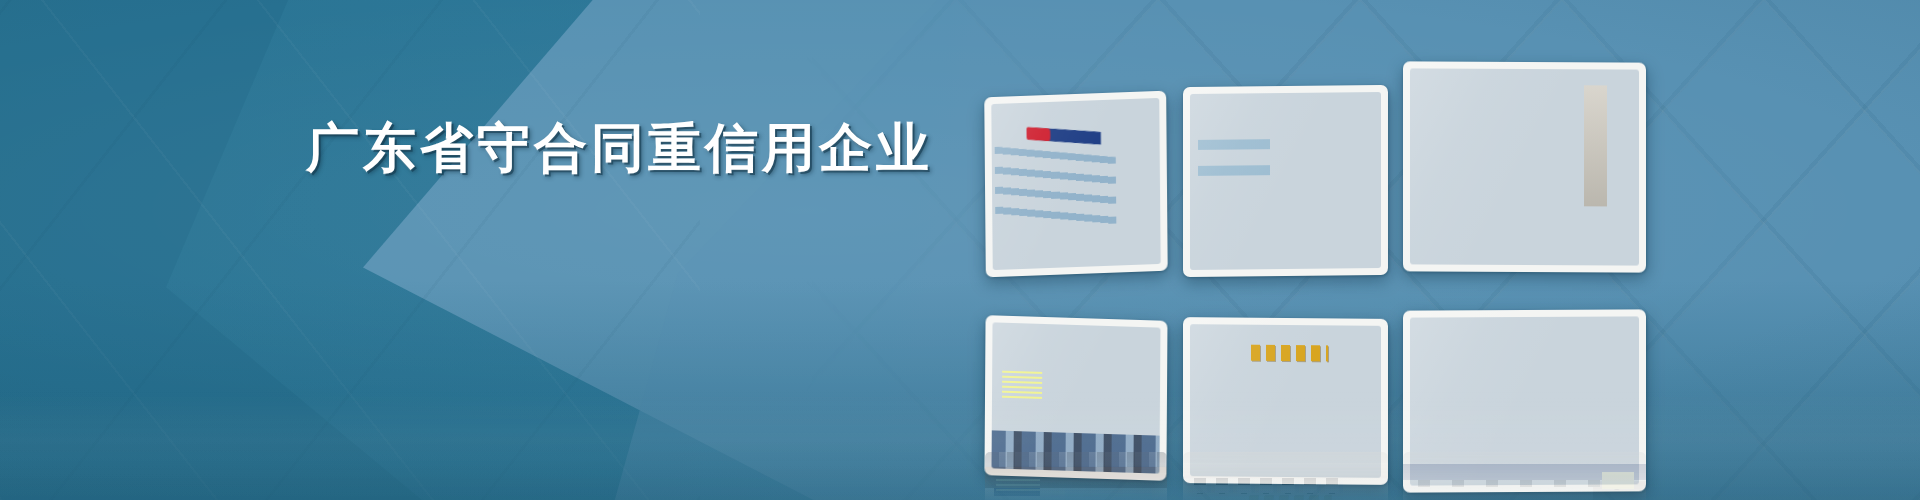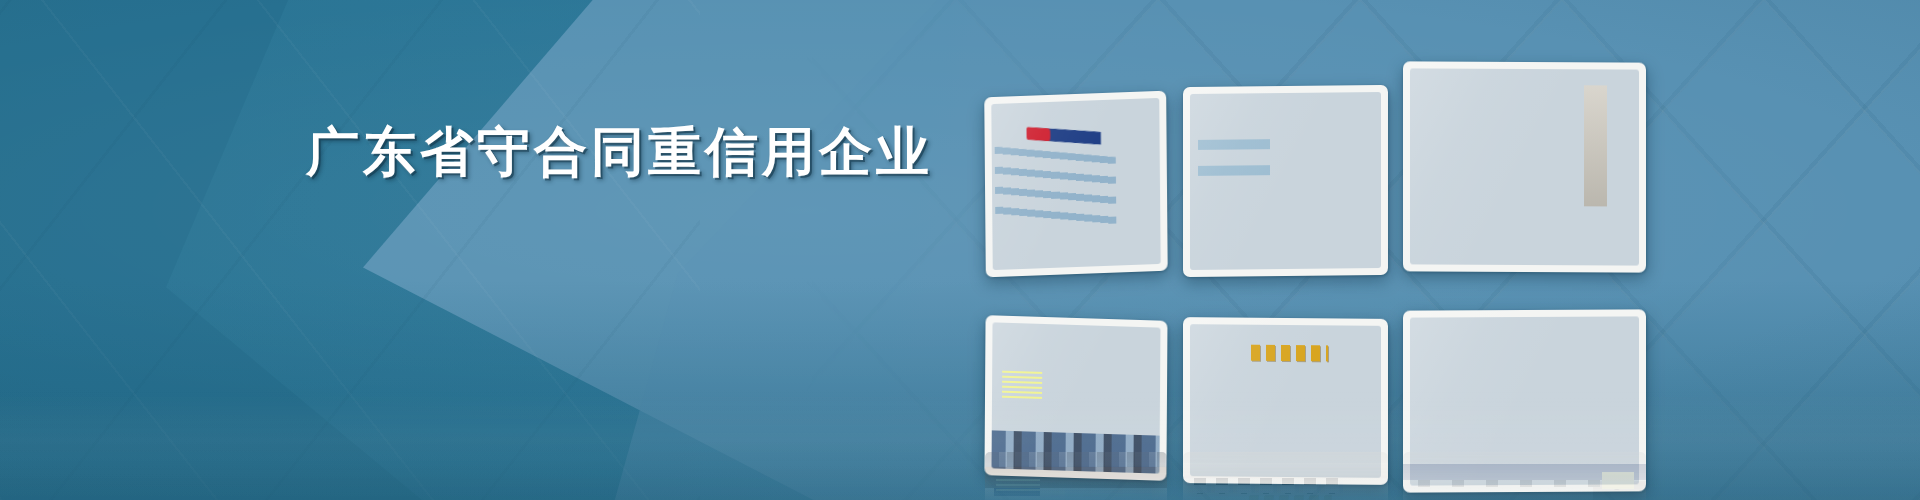--- a/index.html
+++ b/index.html
@@ -71,21 +71,21 @@
     background:radial-gradient(120% 95% at 42% 42%, rgba(255,255,255,.05) 0%, rgba(255,255,255,0) 48%, rgba(15,70,96,.22) 100%);
   }
 
   
   .headline-wrap{
     position:absolute;
     left:306px; top:122px;
     width:620px;
   }
   .headline{
-    font-family:Liberation Sans, sans-serif;
+    font-family:Liberation Mono, monospace;
     font-size:53px;
     font-weight:700;
     letter-spacing:4px;
     color:#ffffff;
     white-space:nowrap;
     line-height:1.15;
     text-shadow:
        2px 2px 0 rgba(16,52,72,.55),
        3px 3px 4px rgba(12,42,60,.45),
        0 1px 1px rgba(255,255,255,.25);

